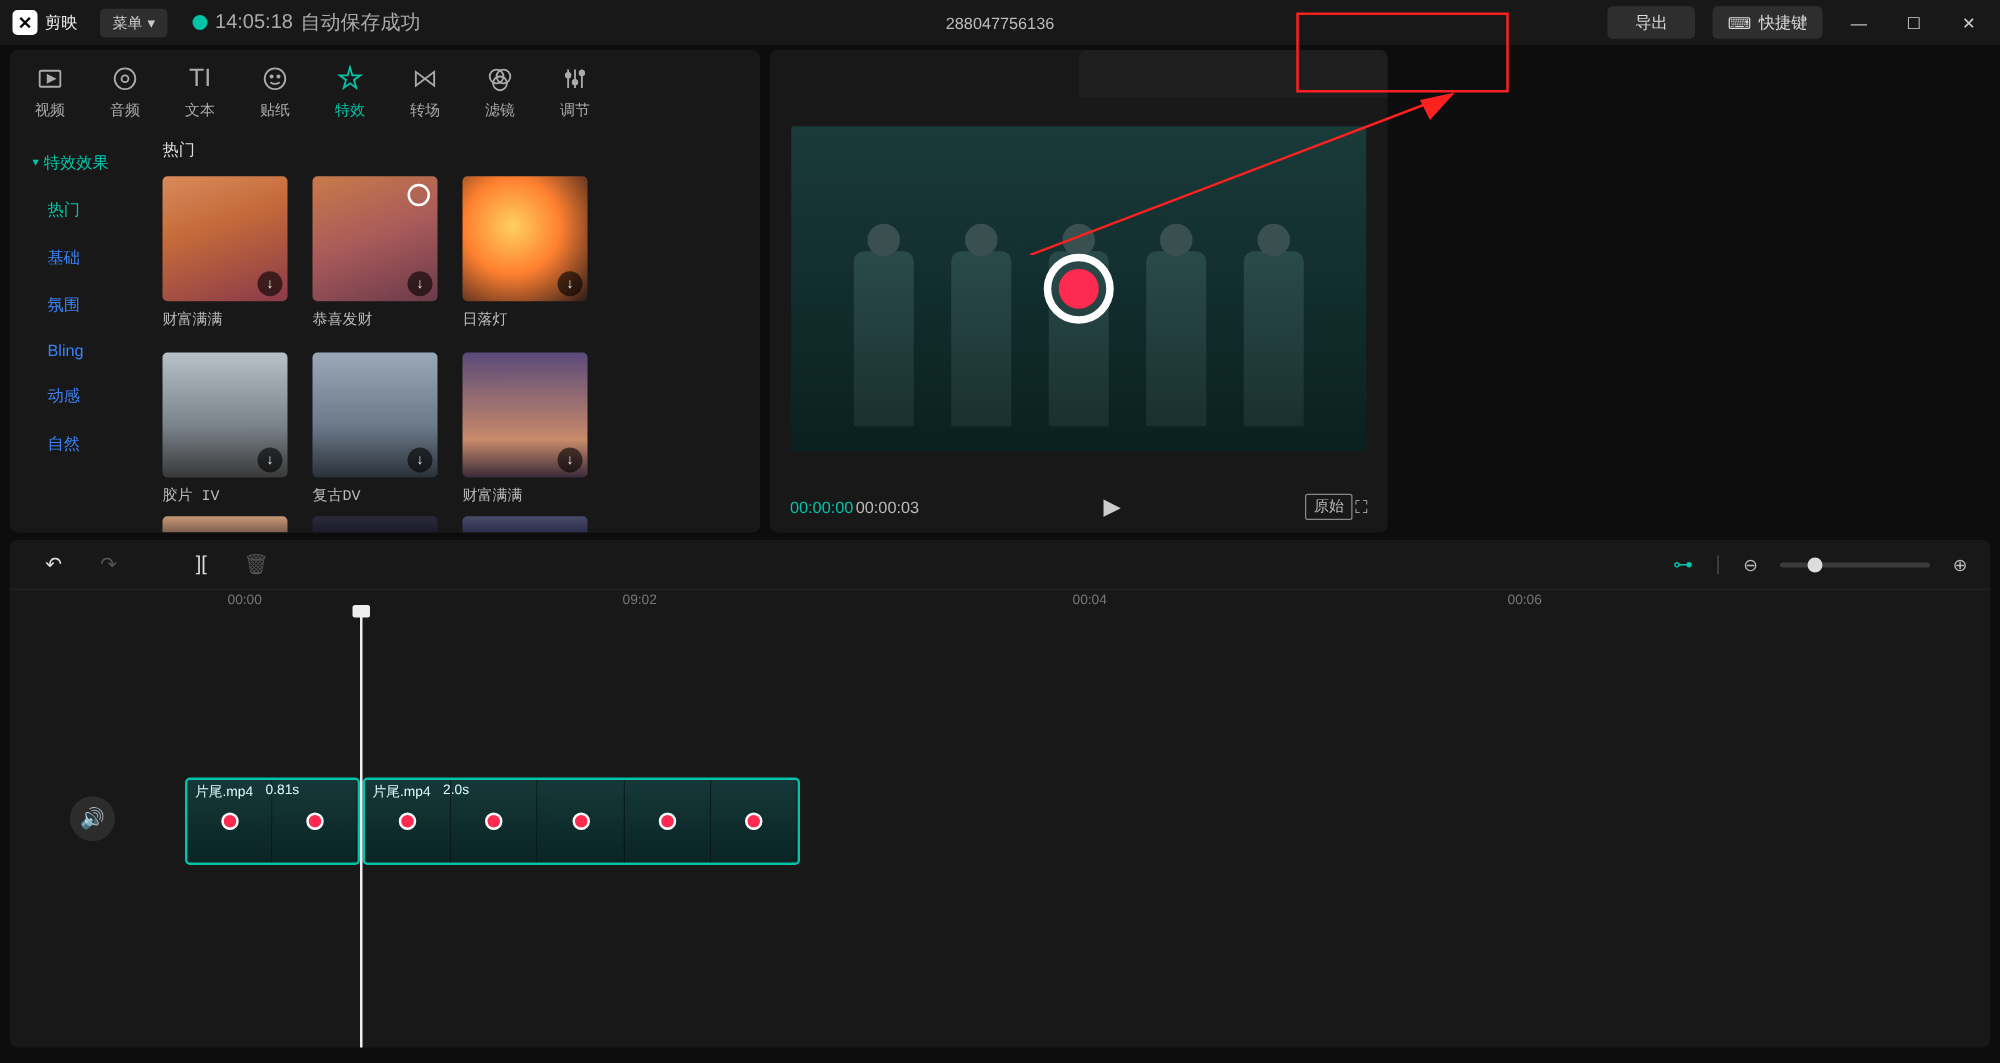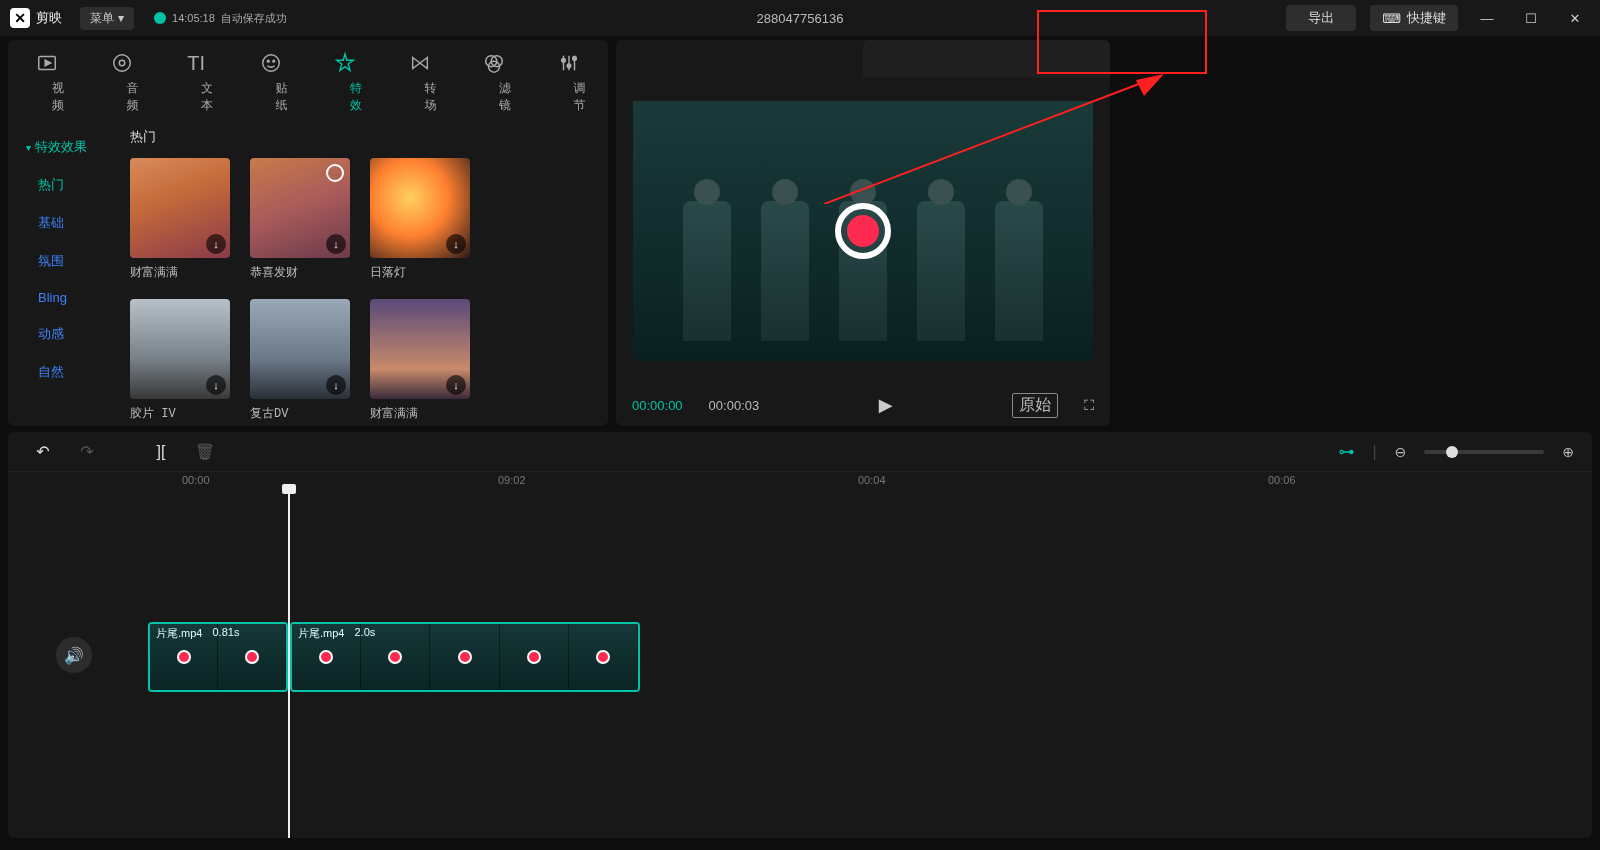--- a/index.html
+++ b/index.html
@@ -3,38 +3,38 @@
 <meta charset="utf-8">
 <style>
 * { margin: 0; padding: 0; box-sizing: border-box; font-family: "Microsoft YaHei", Arial, sans-serif; }
 body { background: #0d0d0d; color: #ccc; width: 1600px; height: 850px; overflow: hidden; position: relative; }
 
 
 .titlebar { height: 36px; display: flex; align-items: center; padding: 0 10px; background: #181818; font-size: 13px; }
 .logo { width: 20px; height: 20px; background: #fff; border-radius: 4px; margin-right: 6px; display: inline-flex; align-items: center; justify-content: center; color: #000; font-weight: bold; font-size: 14px; }
 .app-name { color: #eee; font-weight: 500; margin-right: 18px; }
 .menu-btn { background: #2e2e2e; padding: 3px 10px; border-radius: 4px; color: #ccc; display: flex; align-items: center; gap: 4px; font-size: 12px; cursor: pointer; }
-.autosave { margin-left: 20px; color: #aaa; font-size: 11px; display: flex; align-items: center; gap: 6px; }
+.autosave { margin-left: 20px; color: #aaa; font-size: 16px; display: flex; align-items: center; gap: 6px; }
 .autosave .dot { width: 12px; height: 12px; border-radius: 50%; background: #00c4a7; }
 .project-name { position: absolute; left: 50%; transform: translateX(-50%); color: #bbb; font-size: 13px; }
 .title-right { margin-left: auto; display: flex; align-items: center; gap: 14px; }
 .export-btn { background: #2e2e2e; padding: 4px 22px; border-radius: 4px; color: #ddd; font-size: 13px; cursor: pointer; }
 .shortcut-btn { background: #2e2e2e; padding: 4px 12px; border-radius: 4px; color: #ddd; font-size: 13px; display: flex; align-items: center; gap: 6px; cursor: pointer; }
 .win-btn { width: 30px; height: 20px; display: flex; align-items: center; justify-content: center; color: #ccc; font-size: 13px; cursor: pointer; }
 
 
 .upper { height: 390px; display: flex; gap: 8px; padding: 4px 8px 0 8px; }
 
 
 .left-panel { width: 600px; background: #181818; border-radius: 6px; display: flex; flex-direction: column; }
 .top-tabs { display: flex; padding: 6px 14px 0 14px; gap: 24px; }
 .top-tab { display: flex; flex-direction: column; align-items: center; gap: 4px; color: #aaa; cursor: pointer; padding: 4px 6px; }
 .top-tab.active { color: #00c4a7; }
 .top-tab .ico { font-size: 22px; height: 26px; display: flex; align-items: center; }
-.top-tab .lbl { font-size: 12px; margin-left: 24px; }
+.top-tab .lbl { font-size: 12px; }
 .left-body { display: flex; flex: 1; overflow: hidden; }
 .side-cats { width: 110px; padding: 10px 0; }
 .side-cat { padding: 10px 18px; color: #3b82f6; font-size: 13px; cursor: pointer; display: flex; align-items: center; }
 .side-cat.active { color: #00c4a7; }
 .caret { margin-right: 4px; font-size: 10px; color: #888; }
 .side-cat.active .caret { color: #00c4a7; }
 .panel-main { flex: 1; padding: 10px 12px; overflow: hidden; }
 .section-title { font-size: 13px; color: #ddd; margin-bottom: 12px; }
 .effect-grid { display: grid; grid-template-columns: repeat(3, 100px); gap: 18px 20px; }
 .effect-item { width: 100px; }
@@ -56,25 +56,25 @@
 .preview-tabs { height: 38px; display: flex; }
 .p-tab { width: 50%; display: flex; align-items: center; justify-content: center; font-size: 13px; color: #888; background: #1f1f1f; border-radius: 6px 6px 0 0; cursor: pointer; }
 .p-tab.active { color: #ddd; background: #181818; }
 .preview-body { flex: 1; display: flex; align-items: center; justify-content: center; padding: 12px; }
 .video-frame { width: 460px; height: 260px; background: linear-gradient(#1a3a3a, #0a2020); border-radius: 2px; position: relative; overflow: hidden; display: flex; align-items: flex-end; justify-content: center; }
 .figures { display: flex; gap: 30px; margin-bottom: 20px; }
 .figure { width: 48px; height: 140px; background: linear-gradient(#2a4a4a,#1a3030); border-radius: 8px 8px 0 0; position: relative; }
 .figure::before { content:""; position:absolute; top:-22px; left:50%; transform:translateX(-50%); width:26px; height:26px; background:#3a5050; border-radius:50%; }
 .rec-overlay { position: absolute; left: 50%; top: 50%; transform: translate(-50%,-50%); width: 56px; height: 56px; border-radius: 50%; border: 6px solid #fff; display:flex; align-items:center; justify-content:center; }
 .rec-core { width: 32px; height: 32px; border-radius: 50%; background: #ff2a50; }
-.preview-ctrl { height: 42px; display: flex; align-items: center; padding: 0 16px; gap: 26px; }
+.preview-ctrl { height: 42px; display: flex; align-items: center; padding: 0 16px; gap: 2px; }
 .time-cur { color: #00c4a7; font-size: 13px; }
 .time-tot { color: #bbb; font-size: 13px; }
 .play-btn { margin: 0 auto; color: #ccc; font-size: 18px; cursor: pointer; }
-.ratio-box { border: 1px solid #888; padding: 1px 6px; font-size: 16px; color: #bbb; border-radius: 2px; cursor: pointer; }
+.ratio-box { border: 1px solid #888; padding: 1px 6px; font-size: 12px; color: #bbb; border-radius: 2px; cursor: pointer; }
 .fs-btn { color: #bbb; cursor: pointer; font-size: 14px; }
 
 
 .inspector { flex: 1; background: #181818; border-radius: 6px; display: flex; flex-direction: column; }
 .insp-tabs { height: 38px; display: flex; }
 .insp-body { flex: 1; display: flex; align-items: center; justify-content: center; color: #bfbfbf; font-size: 18px; line-height: 1.8; text-align: center; }
 
 
 .timeline-area { height: 420px; padding: 6px 8px 8px 8px; }
 .tl-panel { background: #181818; border-radius: 6px; height: 100%; display: flex; flex-direction: column; }
@@ -321,21 +321,21 @@
             <div class="zoom-thumb"></div>
           </div>
         <span class="zoom-ico">⊕</span>
       </div>
     </div>
     <div class="tl-body">
       <div class="ruler">
         <span class="r-mark" style="left:44px">00:00</span>
         <span class="r-mark" style="left:360px">09:02</span>
         <span class="r-mark" style="left:720px">00:04</span>
-        <span class="r-mark" style="left:1130px">00:06</span>
+        <span class="r-mark" style="left:1068px">00:06</span>
       </div>
       <div class="mute-btn">🔊</div>
       <div class="tracks">
         <div class="playhead"></div>
         <div class="clip clip1">
           <div class="clip-frames">
               <div class="cframe"></div>
               <div class="cframe"></div>
             </div>
           <div class="clip-label">

